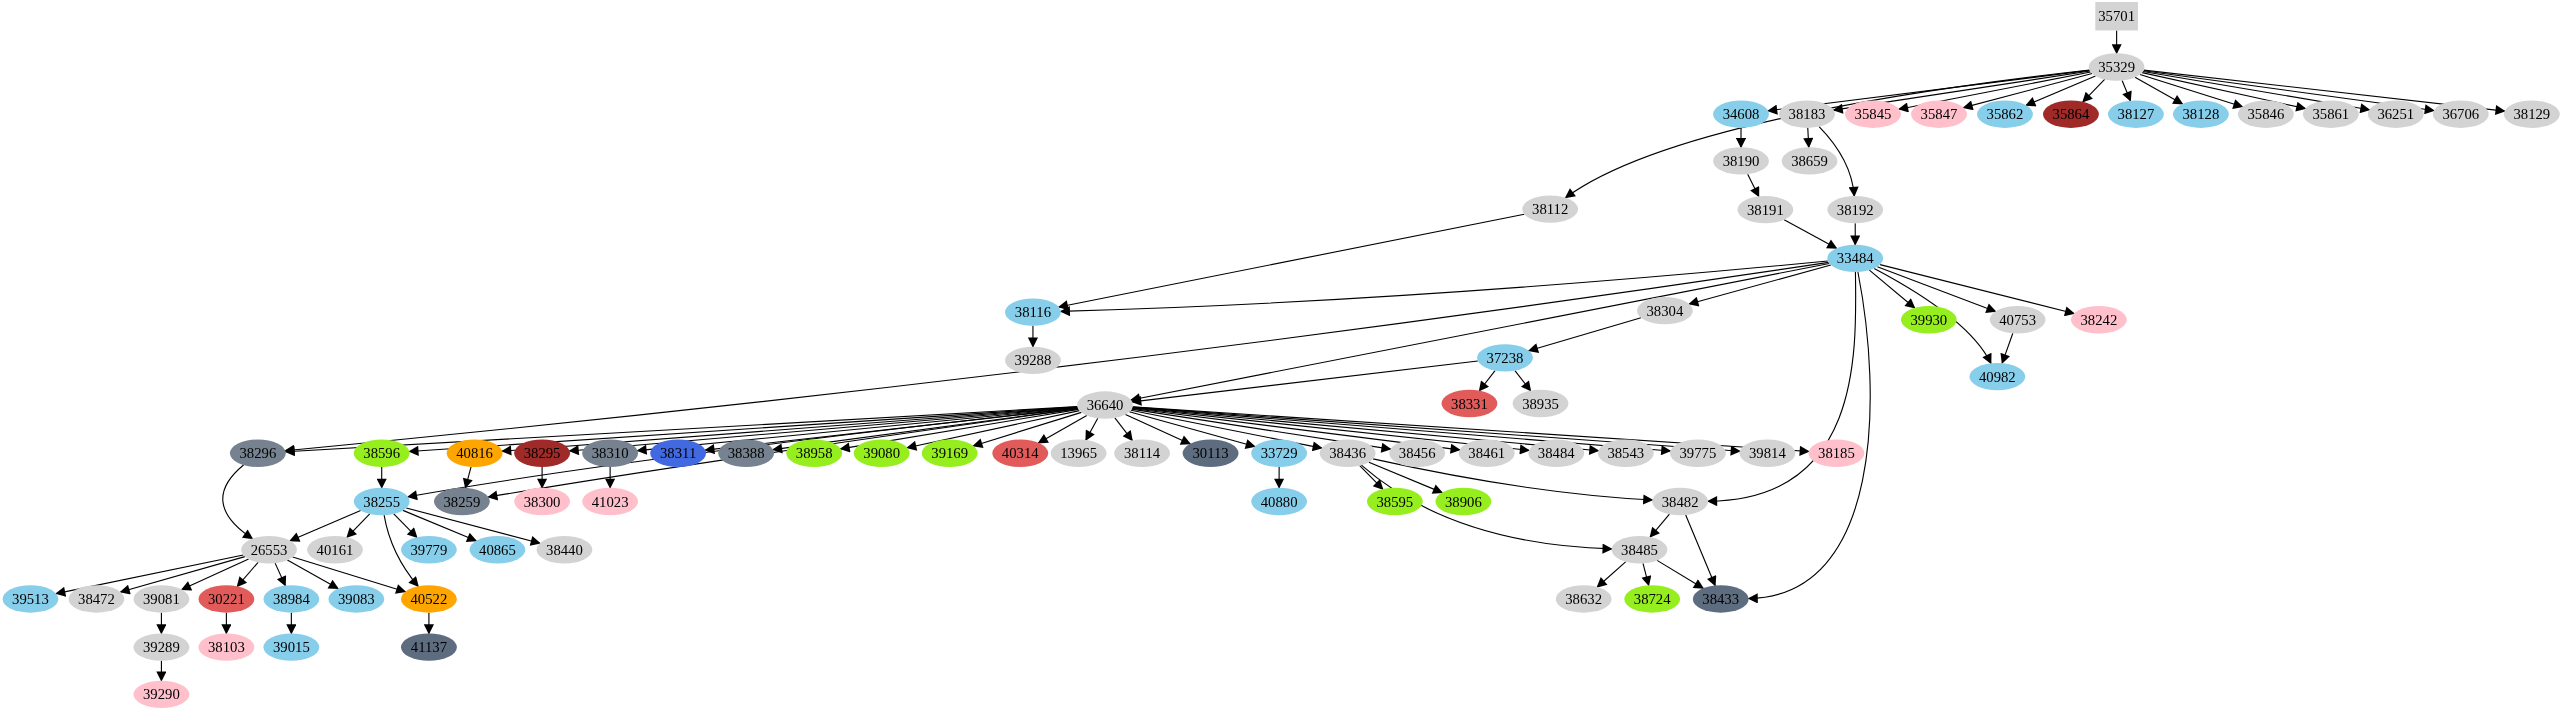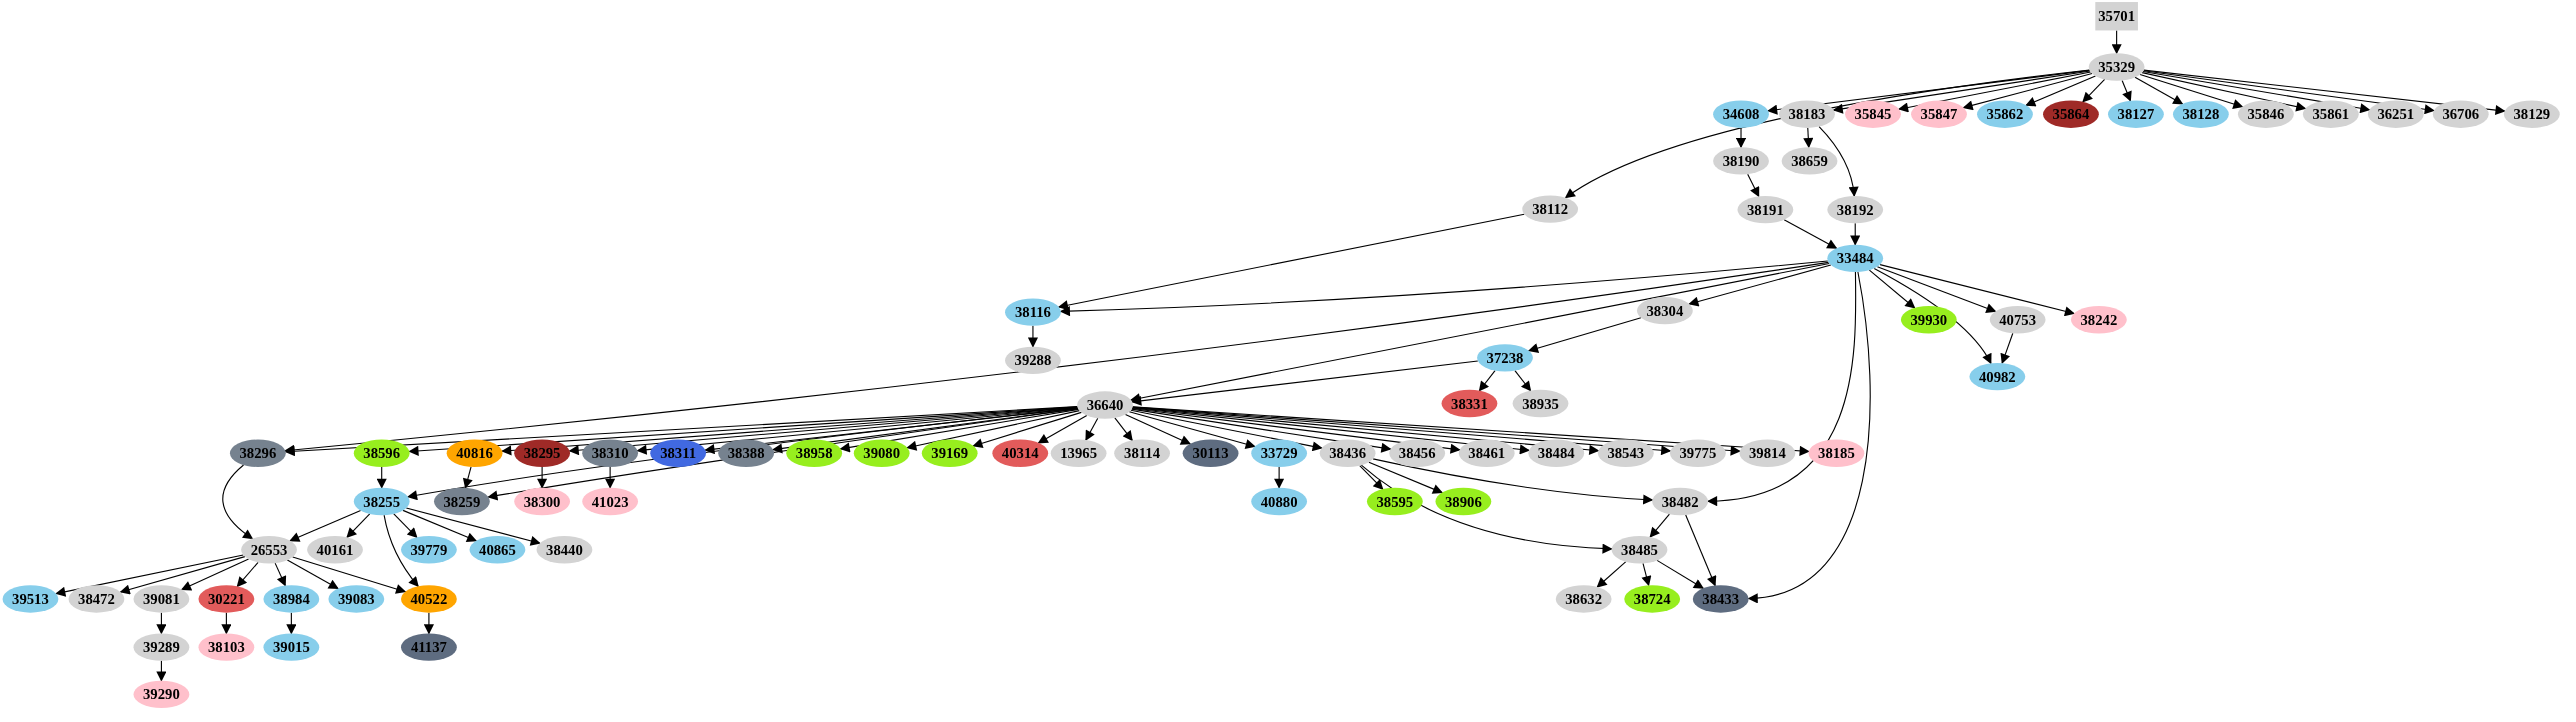--- a/index.html
+++ b/index.html
@@ -1,16 +1,16 @@
 <!DOCTYPE html>
 <html style="font-size:8.2px"><head>
 <meta charset="utf-8">
 <style>
   html,body{margin:0;padding:0;background:#ffffff;}
-  .canvas{width:100%;background:#b91c1c;font-weight:bold;}
+  .canvas{width:100%;background:#b91c1c;}
   svg{display:block;width:100%;height:auto;background:#ffffff;}
   .edge{stroke:#000000;stroke-width:2.2;fill:none;}
   .node-shape{stroke:none;}
   .node-label{
     font-family:"Liberation Serif","DejaVu Serif",serif;
     font-size:29px;
     fill:#000000;
     text-anchor:middle;
   }
 </style>

